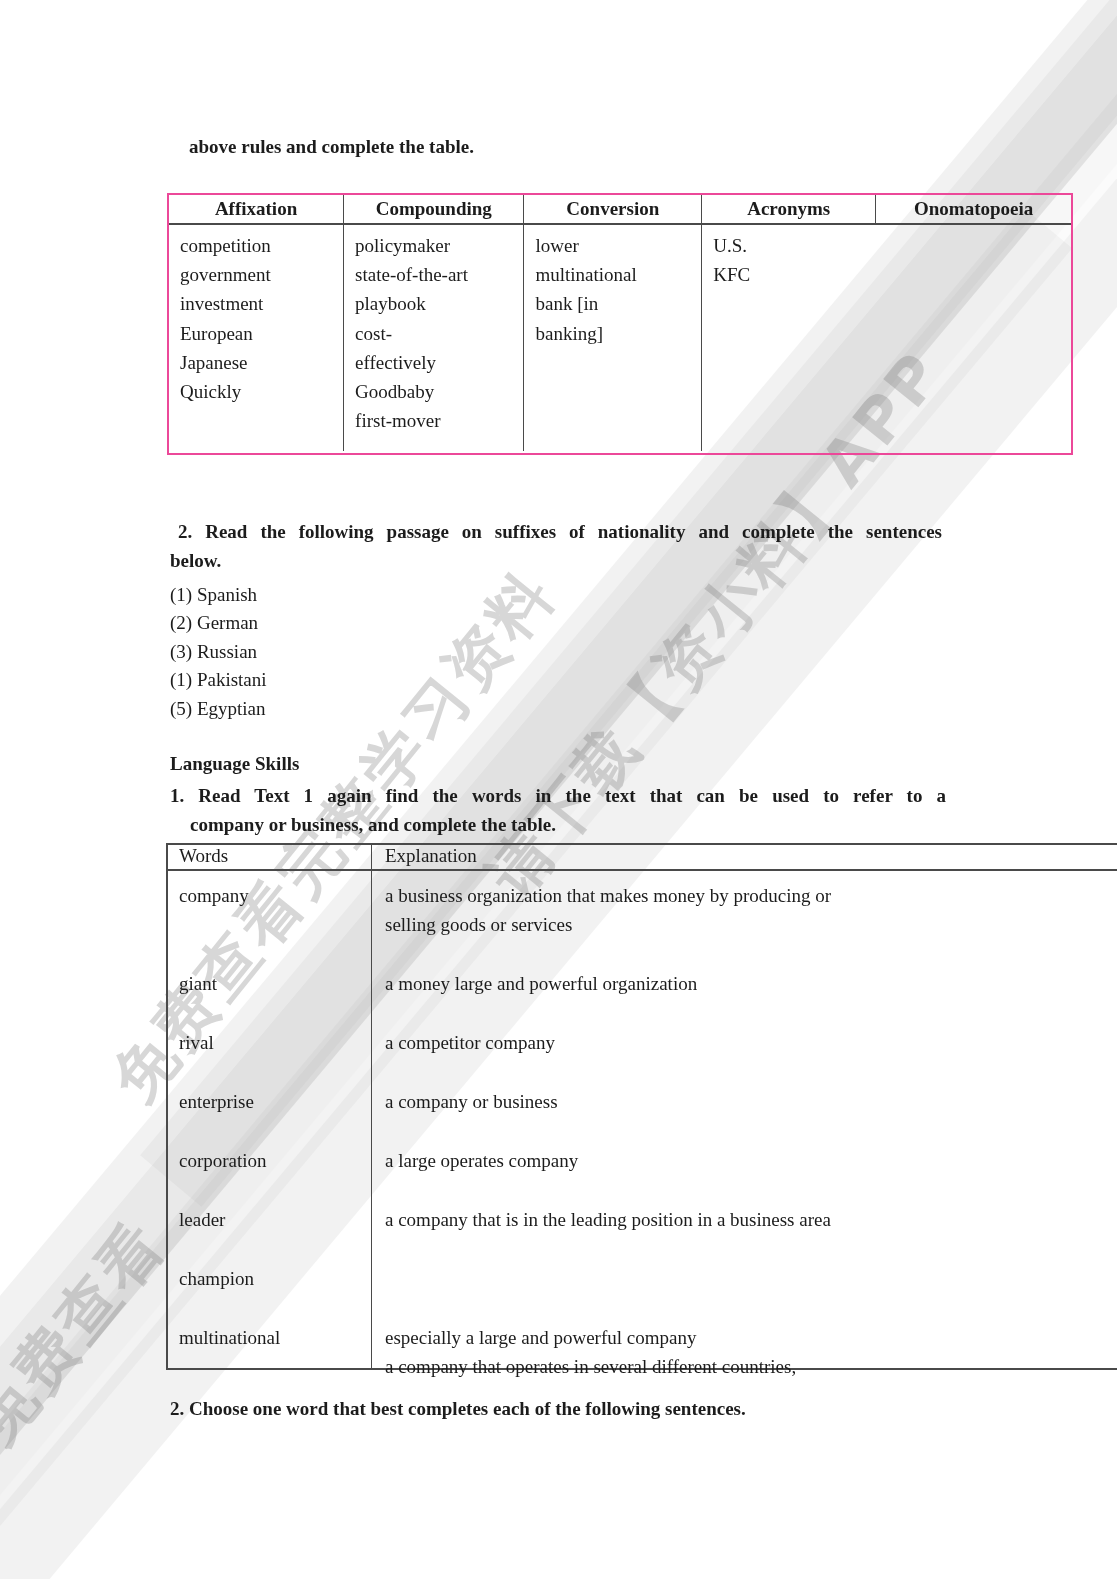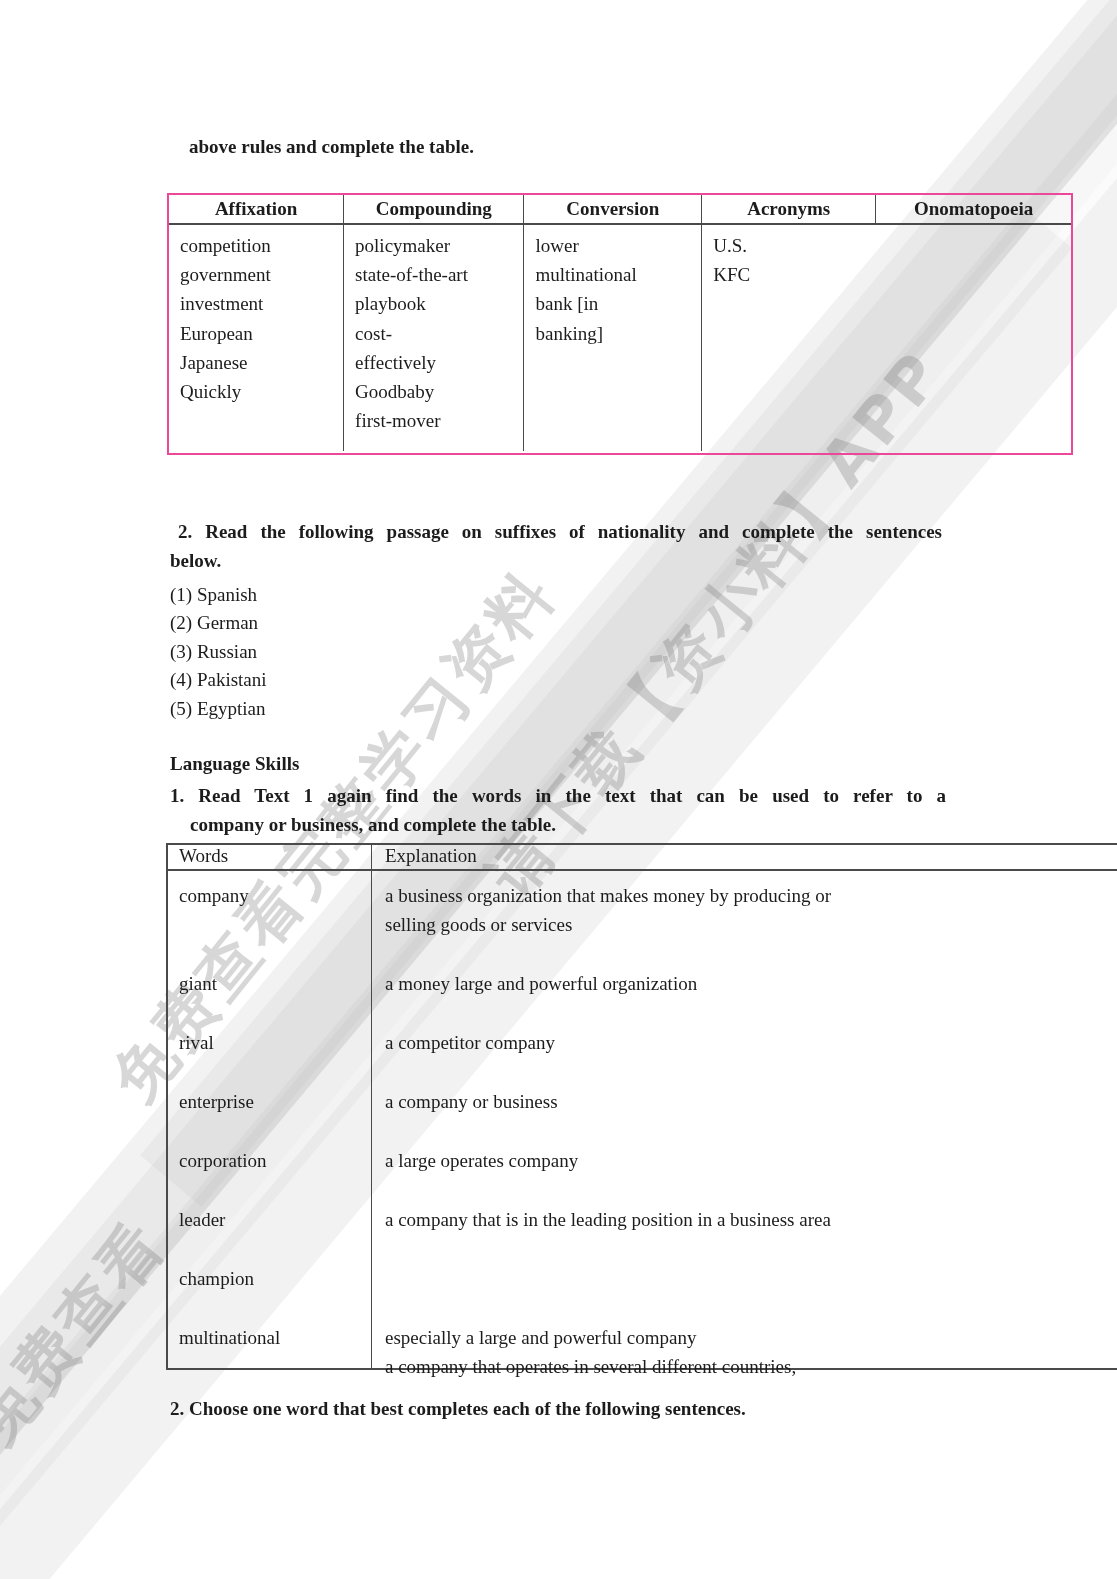--- a/index.html
+++ b/index.html
@@ -128,21 +128,21 @@
 
     <div id="ex2-heading" class="abs b fs">
         <div class="just">2. Read the following passage on suffixes of nationality and complete the sentences</div>
         <div>below.</div>
       </div>
 
     <div id="ex2-answers" class="abs fs">
         <div>(1) Spanish</div>
         <div>(2) German</div>
         <div>(3) Russian</div>
-        <div>(4) Pakistani</div>
+        <div>(1) Pakistani</div>
         <div>(5) Egyptian</div>
       </div>
 
     <div id="ls-title" class="abs b fs">Language Skills</div>
 
     <div id="task1-heading" class="abs b fs">
         <div class="just hl-first">1. Read Text 1 again find the words in the text that can be used to refer to a</div>
         <div>company or business, and complete the table.</div>
       </div>
 

